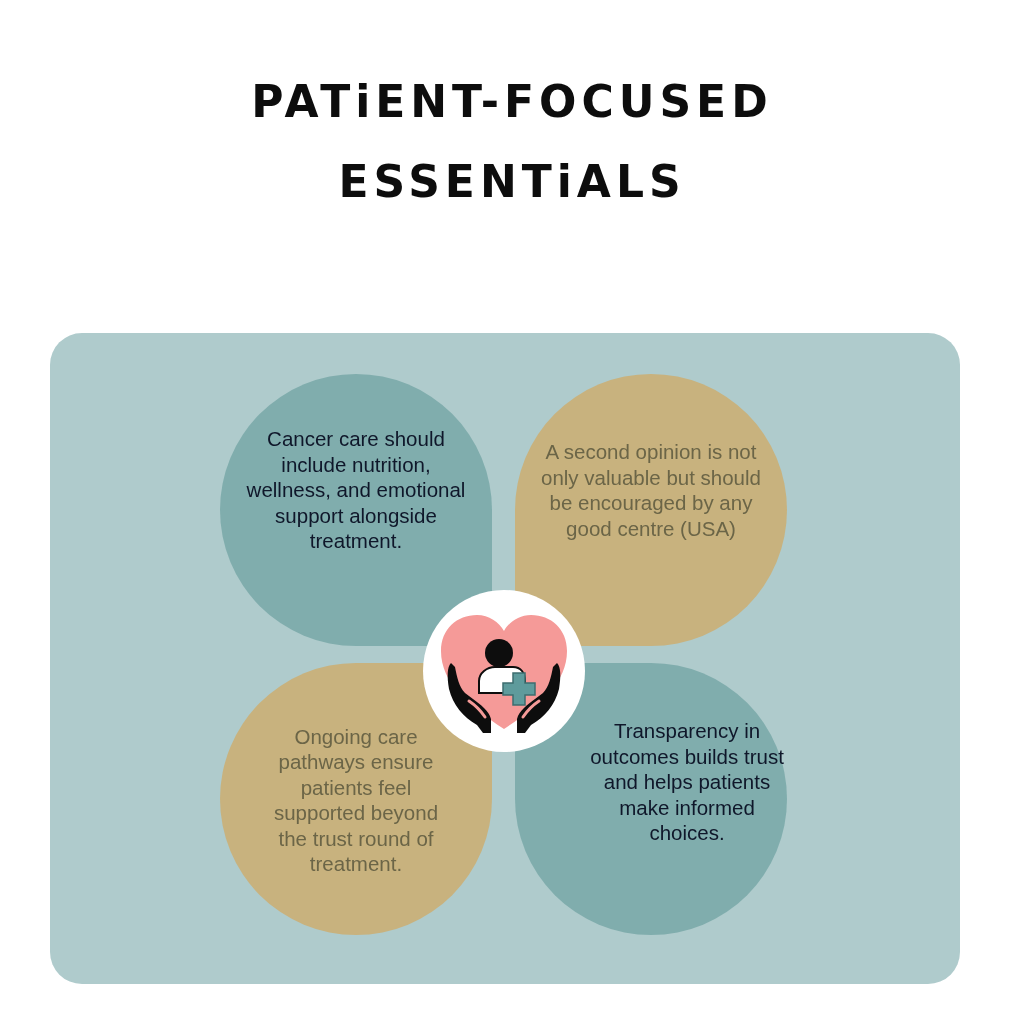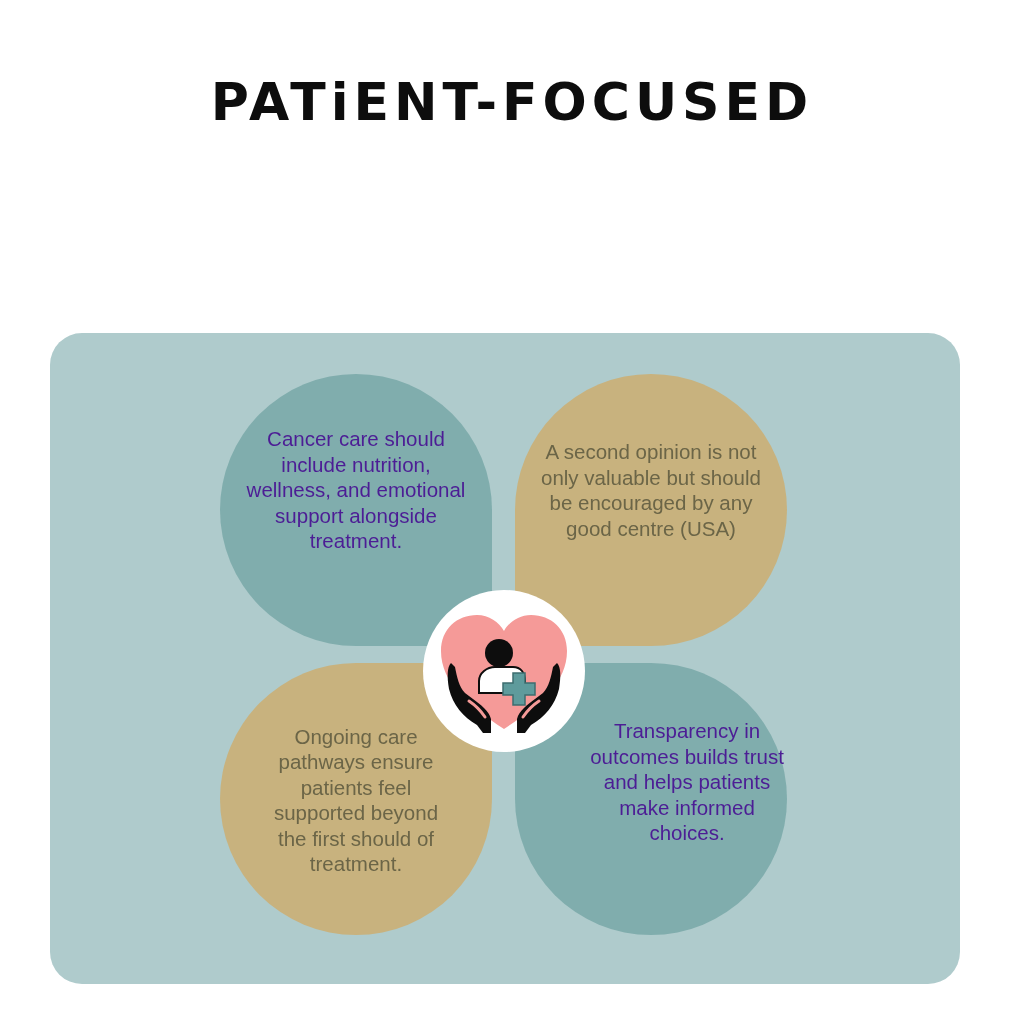--- a/index.html
+++ b/index.html
@@ -3,40 +3,40 @@
 <meta charset="utf-8">
 <style>
   * { box-sizing: border-box; margin: 0; padding: 0; }
   html, body { width: 1024px; height: 1024px; background: #ffffff; overflow: hidden; }
   body { position: relative; font-family: "Liberation Sans", sans-serif; }
 
   .title {
     position: absolute; left: 0; top: 62px; width: 1024px;
     text-align: center; color: #0d0d0d;
     font-family: "DejaVu Sans", sans-serif; font-weight: bold;
-    font-size: 52px; line-height: 80px; letter-spacing: 5px;
+    font-size: 44px; line-height: 80px; letter-spacing: 5px;
   }
   .title span { display: block; }
 
   .panel {
     position: absolute; left: 50px; top: 333px; width: 910px; height: 651px;
     background: #afcbcc; border-radius: 32px;
   }
 
   .petal {
     position: absolute; width: 272px; height: 272px;
     display: flex; align-items: center; justify-content: center;
     text-align: center;
   }
   .petal p {
     font-family: "Liberation Sans", sans-serif;
     font-size: 20.5px; line-height: 25.5px;
   }
   .teal { background: #80adad; }
-  .teal p { color: #4c1d95; }
+  .teal p { color: #0f172a; }
   .tan  { background: #c8b27e; }
   .tan p { color: #6b6547; }
 
   .p-tl { left: 220px; top: 374px; border-radius: 136px 136px 20px 136px; }
   .p-tl p { width: 220px; margin-top: -40px; }
   .p-tr { left: 515px; top: 374px; border-radius: 136px 136px 136px 20px; align-items: center; }
   .p-tr p { width: 225px; margin-top: -40px; }
   .p-bl { left: 220px; top: 663px; border-radius: 136px 20px 136px 136px; }
   .p-bl p { width: 190px; margin-top: 2px; }
   .p-br { left: 515px; top: 663px; border-radius: 20px 136px 136px 136px; justify-content: flex-end; }
@@ -46,32 +46,33 @@
     position: absolute; left: 423px; top: 590px; width: 162px; height: 162px;
     border-radius: 50%; background: #ffffff;
     display: flex; align-items: center; justify-content: center;
   }
 </style>
 </head>
 <body>
 
 <h1 class="title">
   <span>PATiENT-FOCUSED</span>
+  <span>ESSENTiALS</span>
 </h1>
 
 <div class="panel"></div>
 
 <div class="petal teal p-tl">
   <p>Cancer care should include nutrition, wellness, and emotional support alongside treatment.</p>
 </div>
 <div class="petal tan p-tr">
   <p>A second opinion is not only valuable but should be encouraged by any good centre (USA)</p>
 </div>
 <div class="petal tan p-bl">
-  <p>Ongoing care pathways ensure patients feel supported beyond the first should of treatment.</p>
+  <p>Ongoing care pathways ensure patients feel supported beyond the trust round of treatment.</p>
 </div>
 <div class="petal teal p-br">
   <p>Transparency in outcomes builds trust and helps patients make informed choices.</p>
 </div>
 
 <div class="center-badge">
   <svg width="150" height="140" viewBox="0 0 150 140">
 
     <path d="M75 128 C40 105 12 82 12 50 C12 28 28 14 48 14 C60 14 70 21 75 30 C80 21 90 14 102 14 C122 14 138 28 138 50 C138 82 110 105 75 128 Z" fill="#f59a98"></path>
 

